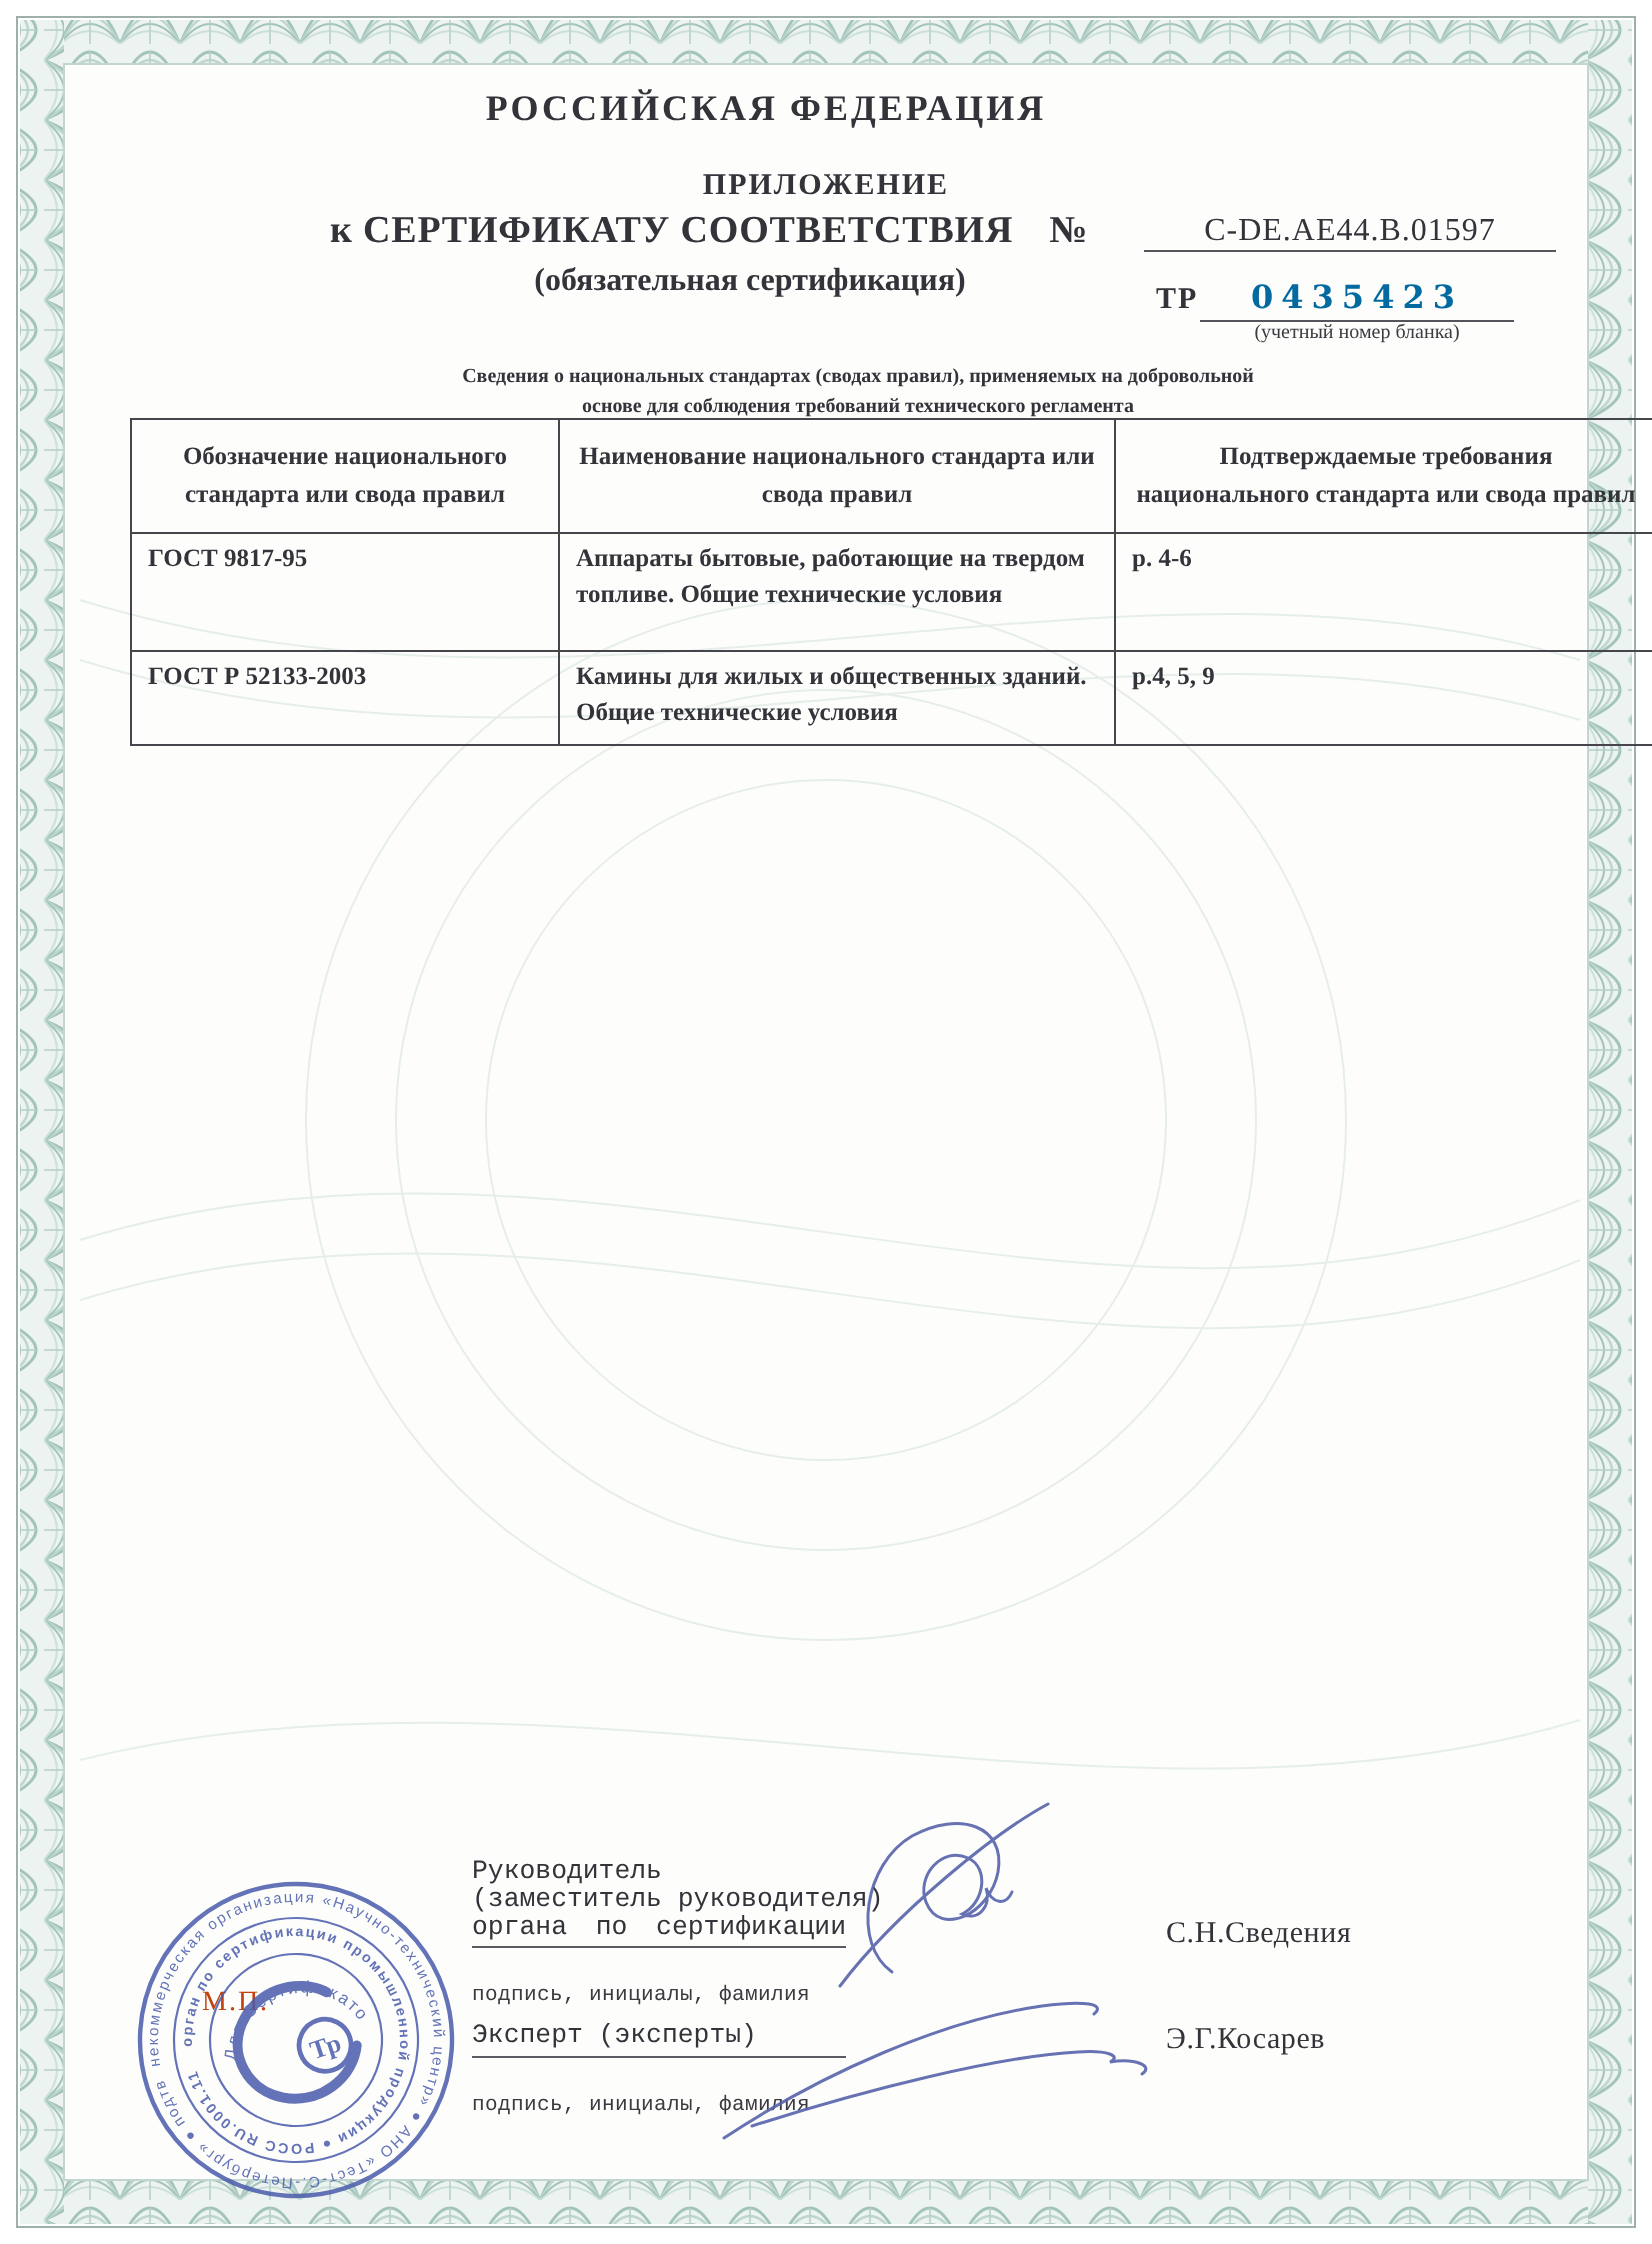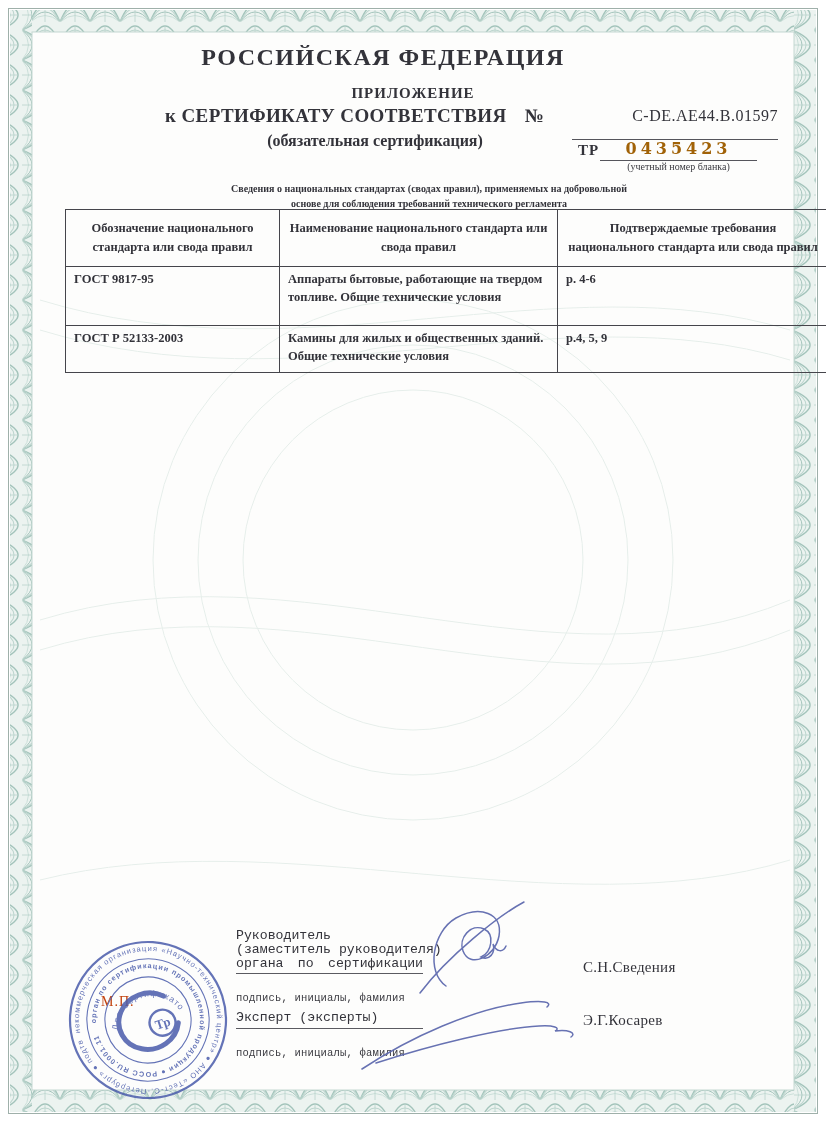--- a/index.html
+++ b/index.html
@@ -1,29 +1,29 @@
 <!DOCTYPE html>
 <html><head>
 <meta charset="utf-8">
 <style>
   html,body{margin:0;padding:0;}
   body{width:826px;height:1122px;background:#ffffff;font-family:"Liberation Serif",serif;color:#33333a;position:relative;overflow:hidden;}
   .page{position:absolute;inset:0;}
   #border-svg{position:absolute;inset:0;pointer-events:none;}
   .abs{position:absolute;}
   .center{text-align:center;}
-  .title{left:0;top:44px;width:766px;font-size:24px;font-weight:bold;letter-spacing:1.5px;}
+  .title{left:0;top:44px;width:766px;font-size:18px;font-weight:bold;letter-spacing:1.5px;}
   .doc-type{left:0;top:85px;width:826px;font-size:15px;font-weight:bold;letter-spacing:1px;}
   .cert-row{left:165px;top:105px;white-space:nowrap;}
   .cert-label{font-size:19px;font-weight:bold;letter-spacing:.4px;}
   .num-sign{font-size:19px;font-weight:bold;margin-left:14px;}
-  .cert-number{position:absolute;left:572px;top:107px;width:206px;text-align:right;font-size:16px;letter-spacing:.5px;border-bottom:1px solid #55555c;padding-bottom:14px;}
+  .cert-number{position:absolute;left:572px;top:107px;width:206px;text-align:center;font-size:16px;letter-spacing:.5px;border-bottom:1px solid #55555c;padding-bottom:0;}
   .cert-kind{left:165px;top:132px;width:420px;font-size:16px;font-weight:bold;}
   .tr-label{left:578px;top:142px;font-size:15px;font-weight:bold;letter-spacing:1px;}
-  .blank-number{left:600px;top:139px;width:157px;text-align:center;font-size:16px;font-weight:600;letter-spacing:4px;color:#a16207;border-bottom:1px solid #55555c;padding-bottom:2px;font-family:"DejaVu Serif",serif;}
+  .blank-number{left:600px;top:139px;width:157px;text-align:center;font-size:16px;font-weight:600;letter-spacing:4px;color:#0369a1;border-bottom:1px solid #55555c;padding-bottom:2px;font-family:"DejaVu Serif",serif;}
   .blank-caption{left:600px;top:161px;width:157px;text-align:center;font-size:10px;color:#3a3a40;}
   .intro{left:96px;top:181px;width:666px;font-size:10px;font-weight:bold;line-height:1.5;}
   table.std{position:absolute;left:65px;top:209px;width:712px;border-collapse:collapse;table-layout:fixed;font-size:12.5px;line-height:1.42;}
   table.std td,table.std th{border:1.4px solid #45454b;padding:4px 8px;vertical-align:top;text-align:left;font-weight:bold;}
   table.std th{font-weight:bold;text-align:center;vertical-align:middle;height:48px;line-height:1.5;}
   .c1{width:197px;} .c2{width:261px;} .c3{width:254px;}
   tr.r1 td{height:50px;} tr.r2 td{height:38px;}
   .sig-block{left:236px;font-size:13.2px;line-height:13.8px;font-family:Liberation Mono, monospace;}
   .sig-head{top:929px;}
   .sig-expert{top:1011px;}

